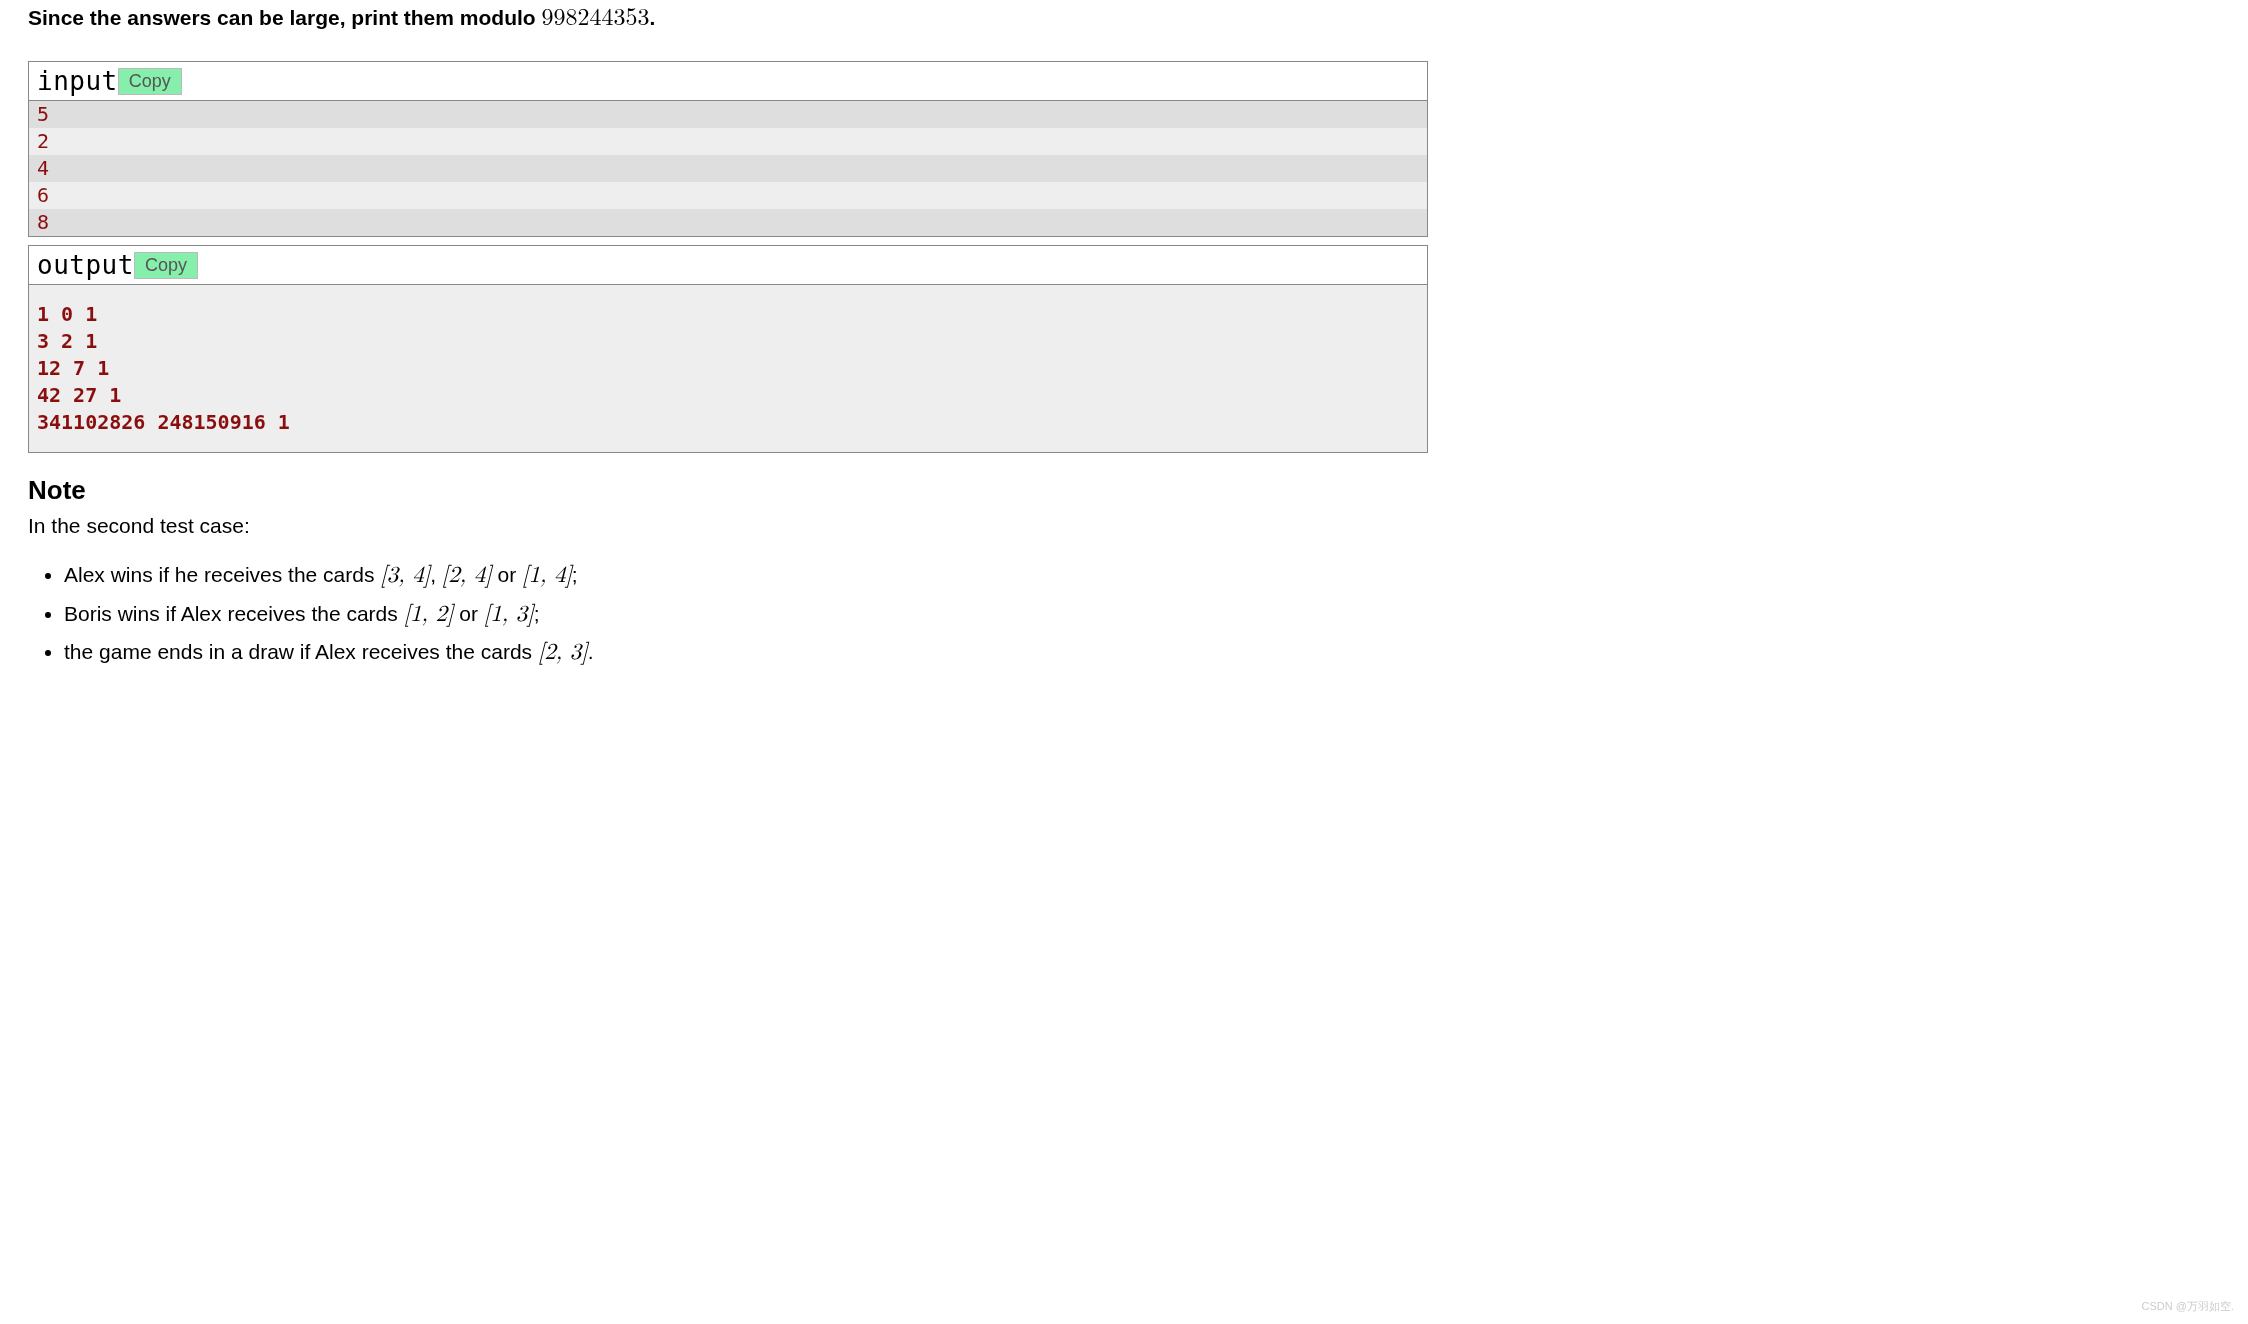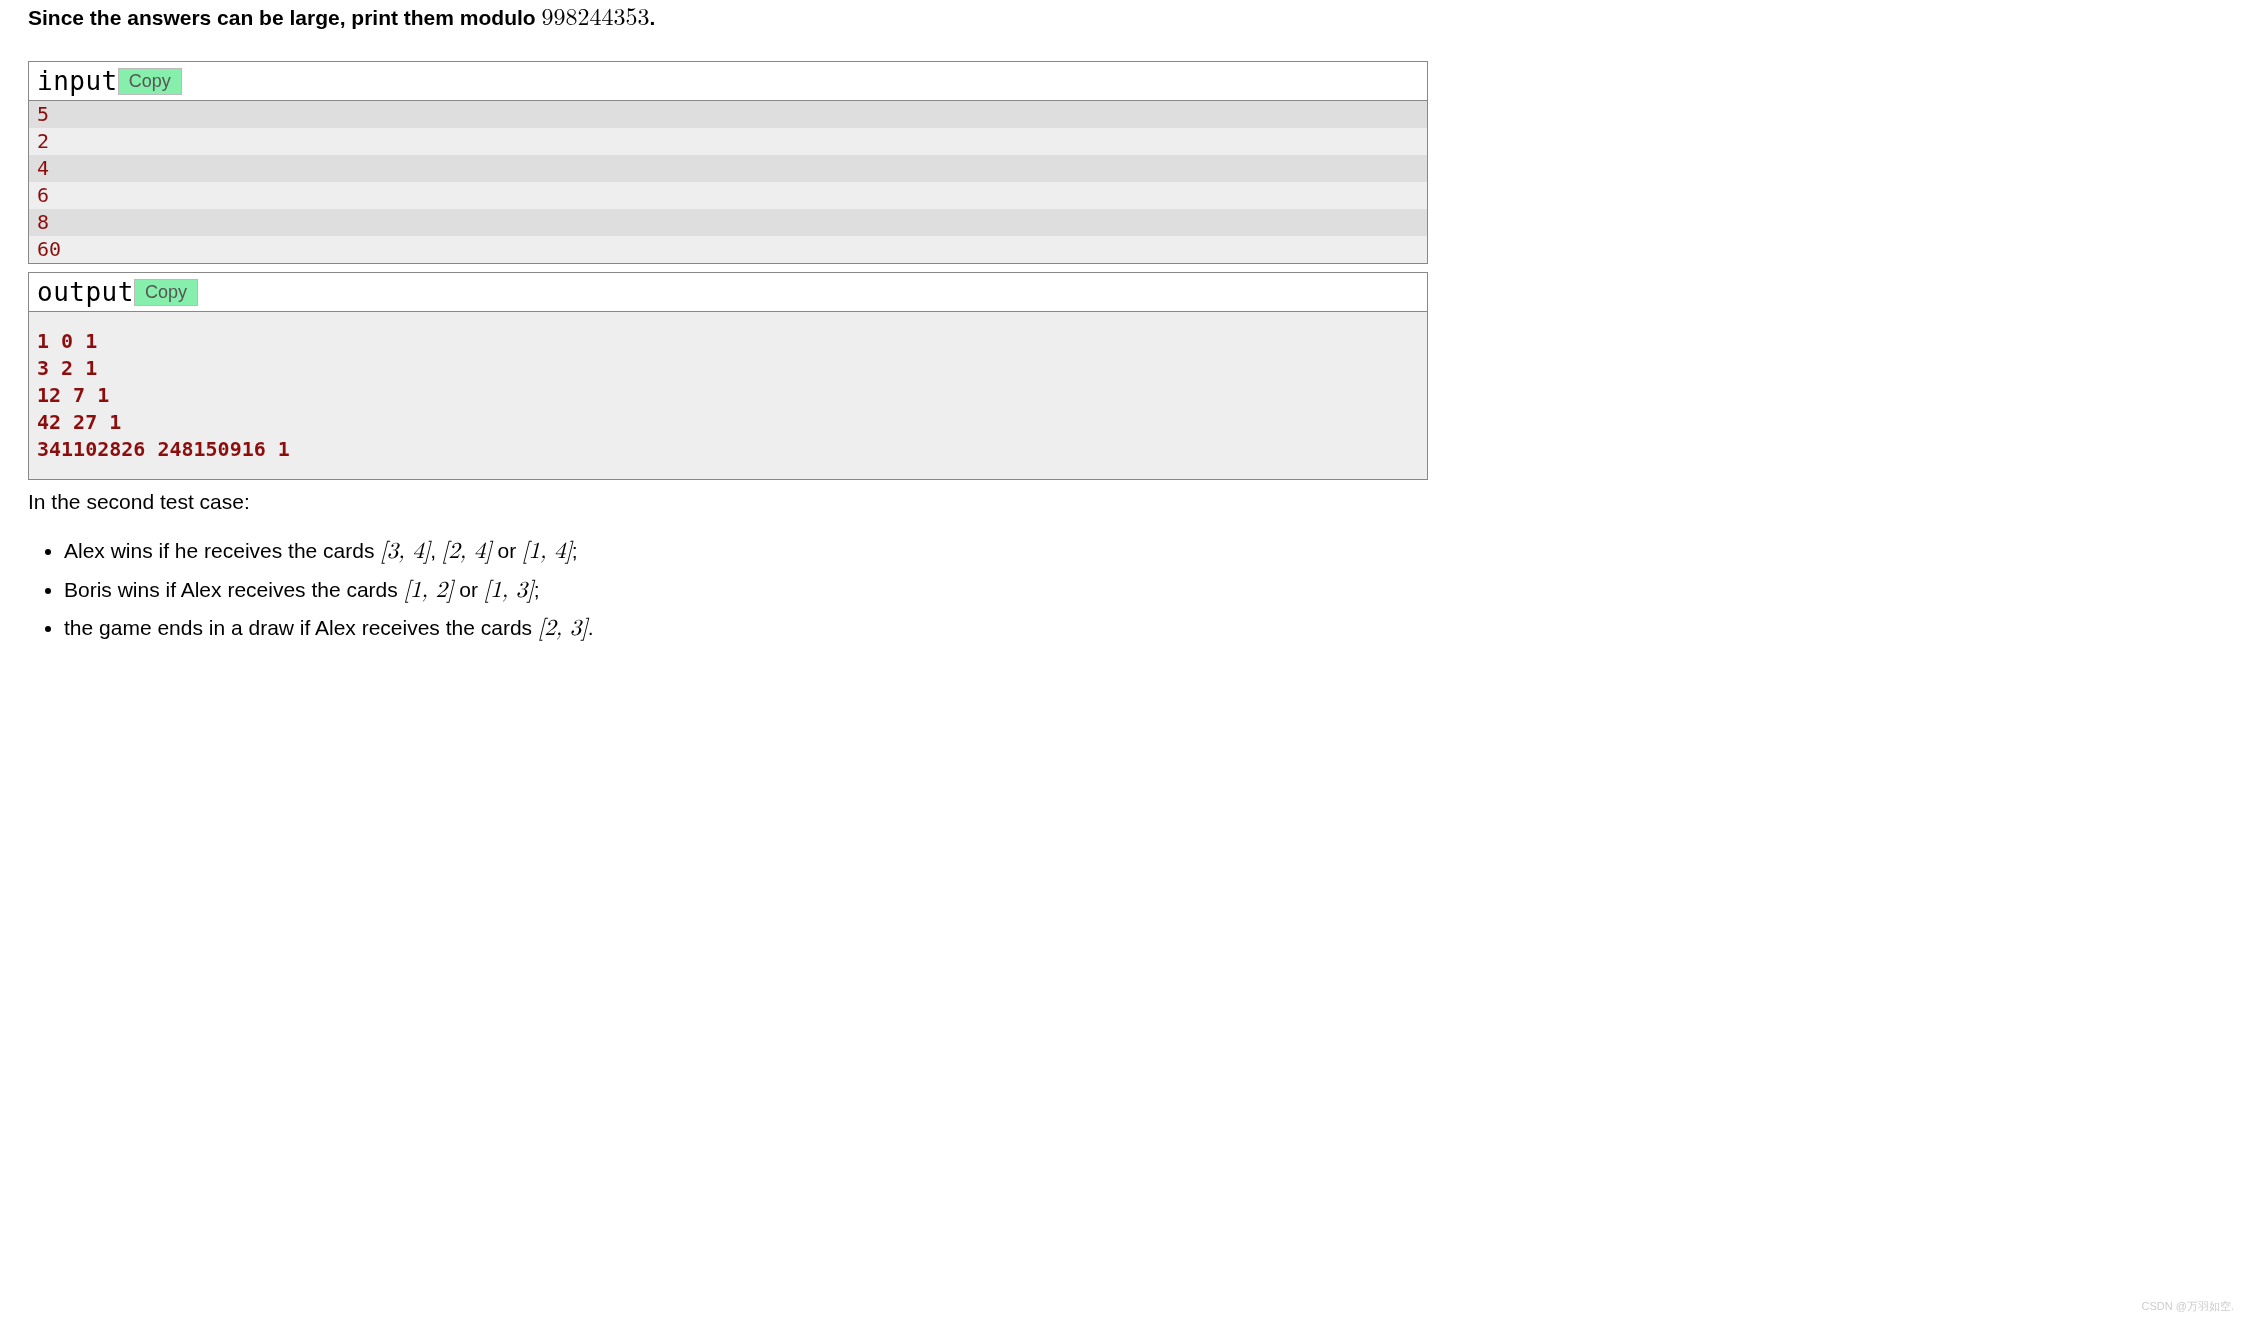--- a/index.html
+++ b/index.html
@@ -120,36 +120,36 @@
     <div class="io-header">
       <span class="io-title">input</span>
       <button class="copy-btn">Copy</button>
     </div>
     <div class="io-pre striped" id="input-pre">
         <div class="line">5</div>
         <div class="line">2</div>
         <div class="line">4</div>
         <div class="line">6</div>
         <div class="line">8</div>
-        <div class="line">60</div>
       </div>
   </div>
 
   <div class="io-box">
     <div class="io-header">
       <span class="io-title">output</span>
       <button class="copy-btn">Copy</button>
     </div>
     <pre class="io-pre plain">1 0 1
 3 2 1
 12 7 1
 42 27 1
 341102826 248150916 1</pre>
   </div>
 
+  <h2 class="section-title" style="margin-top:22px">Note</h2>
 
   <div class="note-body">
     <p>In the second test case:</p>
     <ul class="note-list">
       <li>
         <span>Alex wins if he receives the cards </span><span class="mset">[3, 4]</span><span>, </span><span class="mset">[2, 4]</span><span> or </span><span class="mset">[1, 4]</span><span>;</span>
       </li>
       <li>
         <span>Boris wins if Alex receives the cards </span><span class="mset">[1, 2]</span><span> or </span><span class="mset">[1, 3]</span><span>;</span>
       </li>

